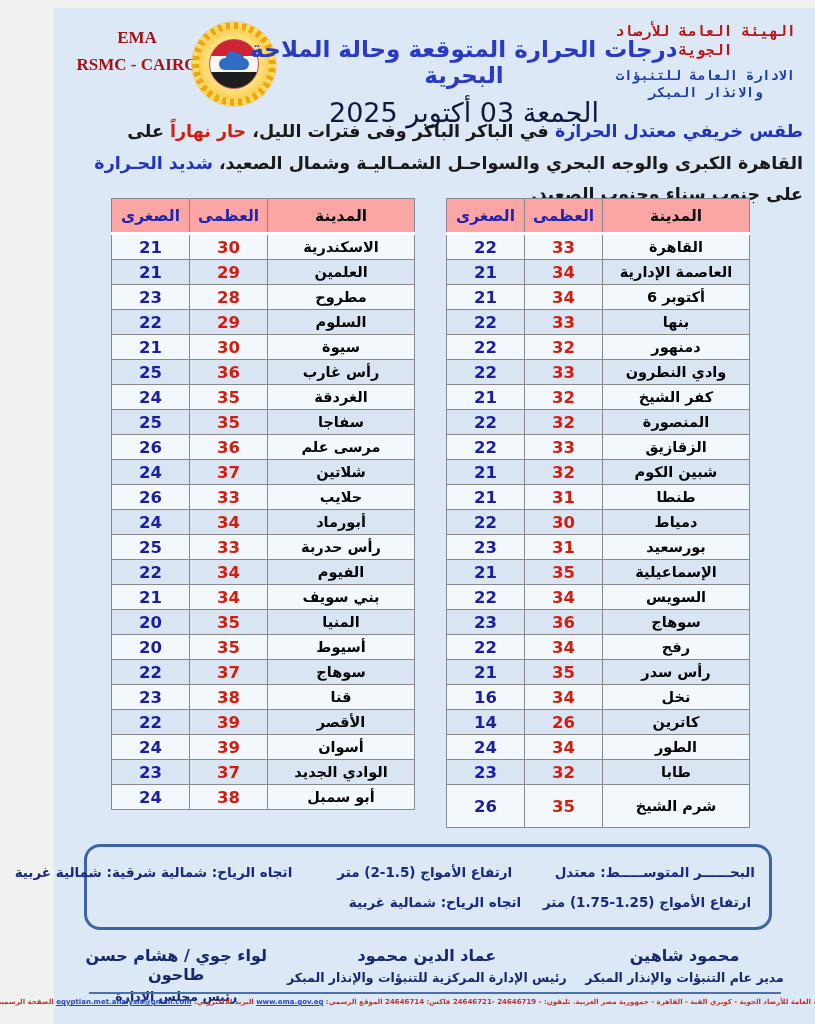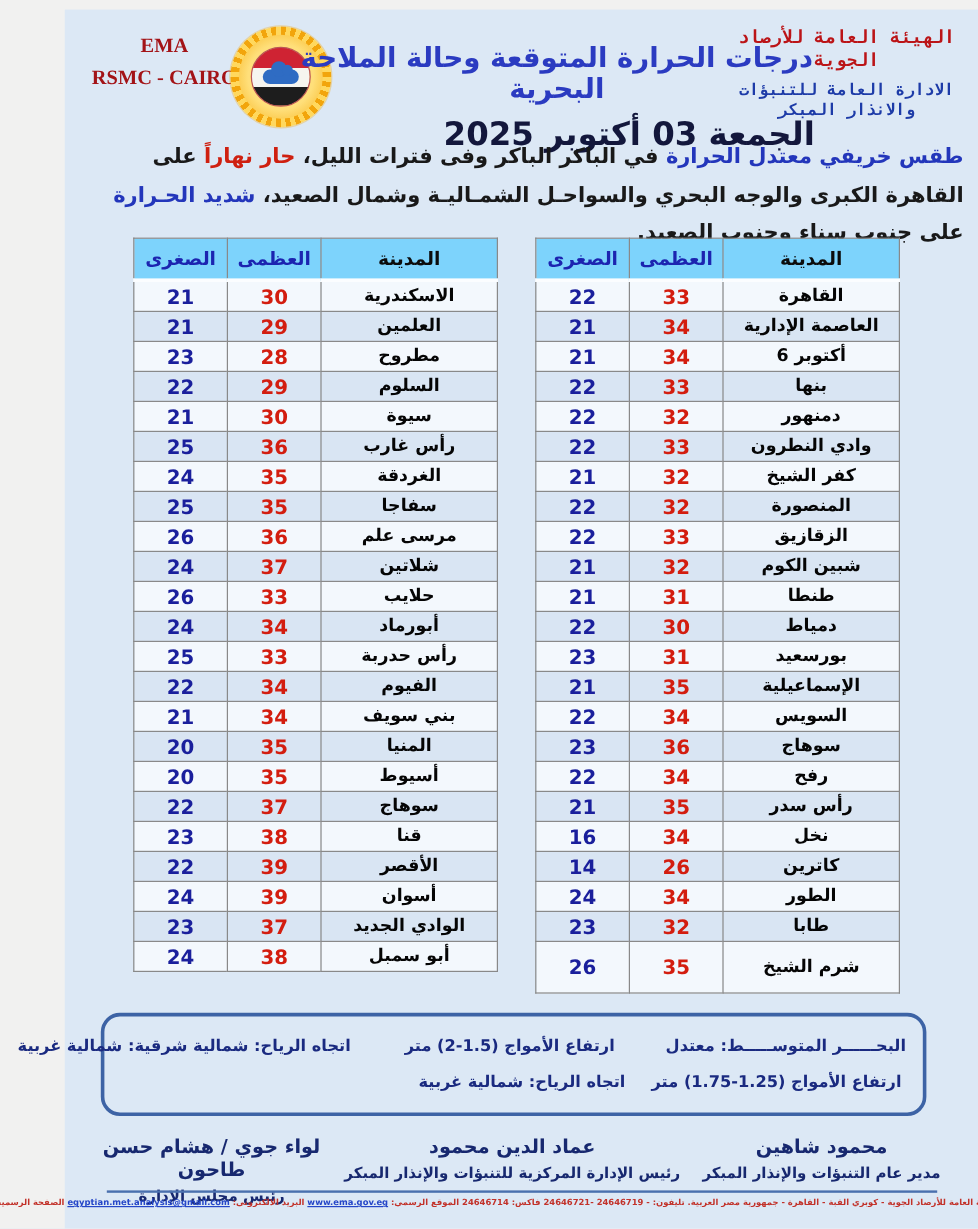--- a/index.html
+++ b/index.html
@@ -41,21 +41,21 @@
   .cloud::before{
     content:"";position:absolute;left:7px;top:-7px;width:13px;height:13px;
     border-radius:50%;background:#2f6cc3;
   }
   .cloud::after{
     content:"";position:absolute;right:5px;top:-4px;width:9px;height:9px;
     border-radius:50%;background:#2f6cc3;
   }
   .title-block{position:absolute;left:195px;top:28px;width:430px;text-align:center;}
   .main-title{color:#2b3bc1;font-size:23px;font-weight:bold;}
-  .date-line{color:#13173c;font-size:27px;font-weight:bold;margin-top:9px;text-align:right;}
+  .date-line{color:#13173c;font-size:27px;font-weight:normal;margin-top:9px;}
   .authority{position:absolute;right:10px;top:14px;width:235px;text-align:center;font-weight:bold;font-family:Liberation Mono, monospace;}
   .auth1{color:#bb1417;font-size:15px;}
   .auth2{color:#1d3ba8;font-size:13.5px;margin-top:7px;}
   
   .forecast{
     position:absolute;top:108px;right:30px;left:30px;
     font-size:17.5px;font-weight:bold;color:#191919;
     line-height:1.8;text-align:right;
   }
   .fc-blue{color:#2336bb;}
@@ -65,21 +65,21 @@
     position:absolute;top:190px;width:300px;
     border-collapse:collapse;table-layout:fixed;
     font-weight:bold;
   }
   .table-west{left:57px;}
   .table-east{left:392px;}
   .temp-table th,.temp-table td{
     border:1px solid #898989;text-align:center;padding:0;
   }
   .temp-table thead th{
-    background:#7dd3fc;height:33px;font-size:15.5px;
+    background:#fca5a5;height:33px;font-size:15.5px;
     border-bottom:3px solid #fbfdff;
   }
   th.h-city{width:146px;color:#0c0c0c;}
   th.h-max{width:77px;color:#1c24b0;}
   th.h-min{width:77px;color:#1c24b0;}
   .temp-table td{height:24px;font-size:16.5px;}
   td.c-city{font-size:14.5px;color:#050505;}
   td.c-max{color:#d31d0f;}
   td.c-min{color:#1a1f9c;}
   .temp-table tbody tr:nth-of-type(odd){background:#f3f8fd;}

